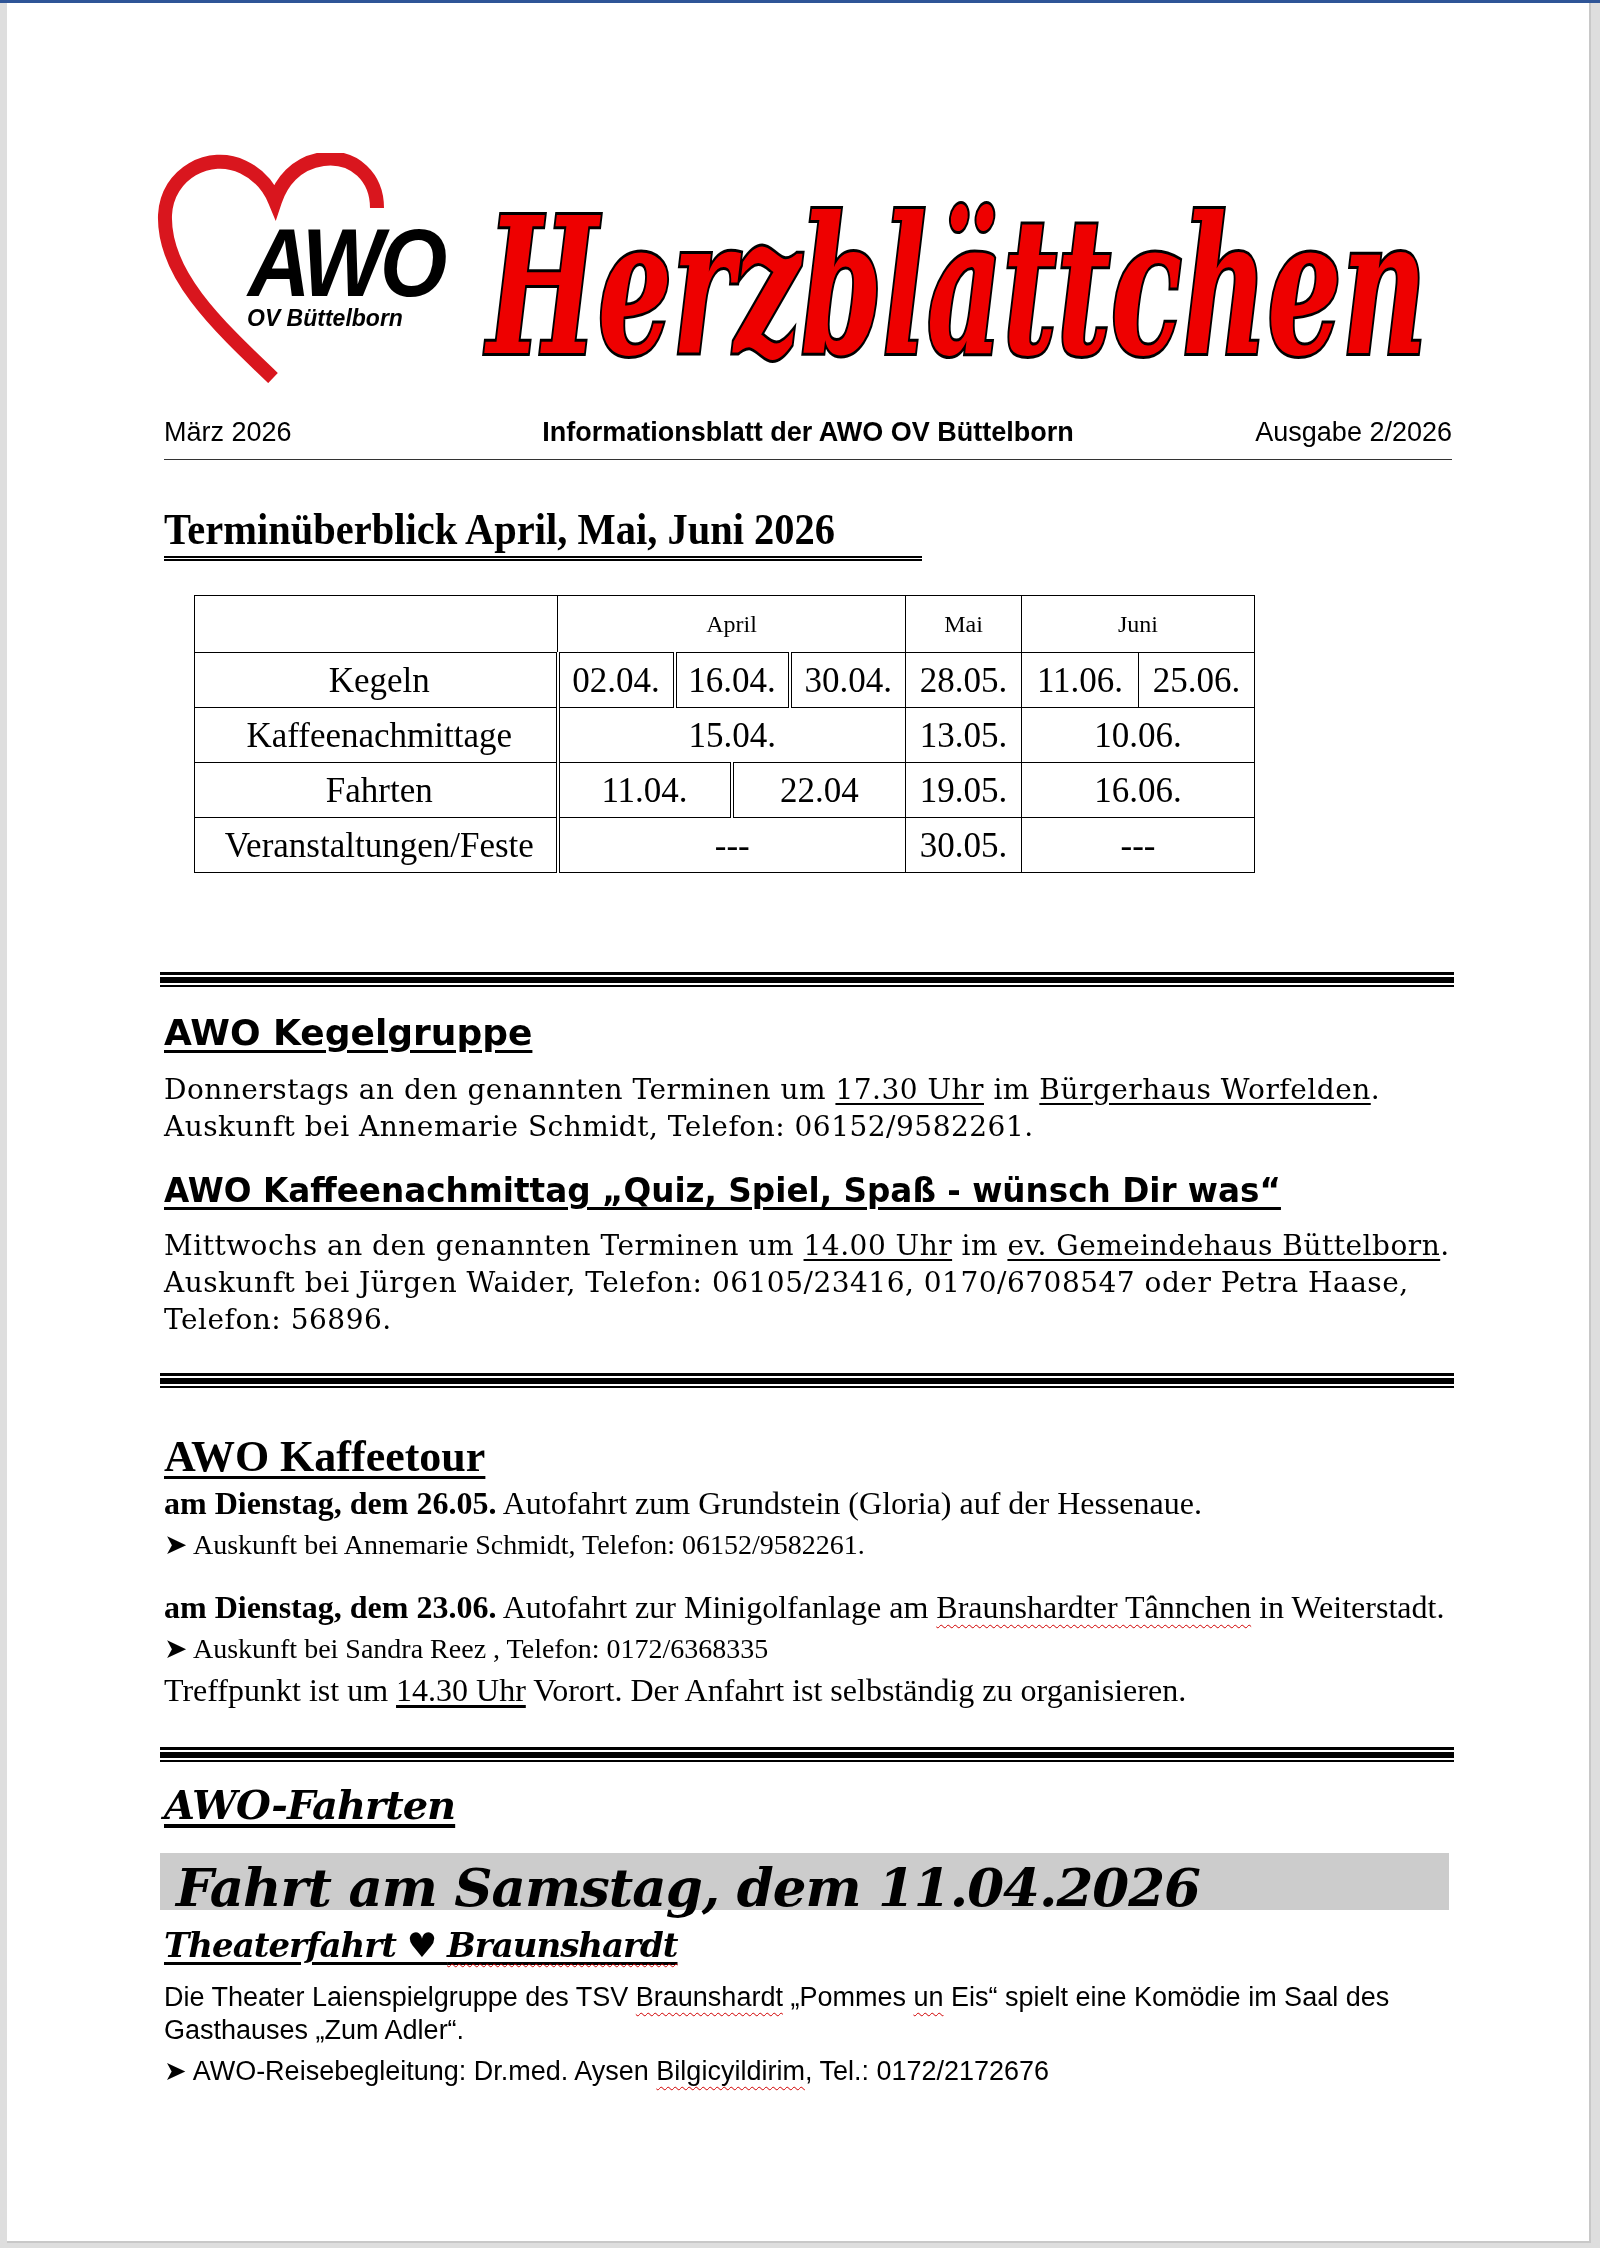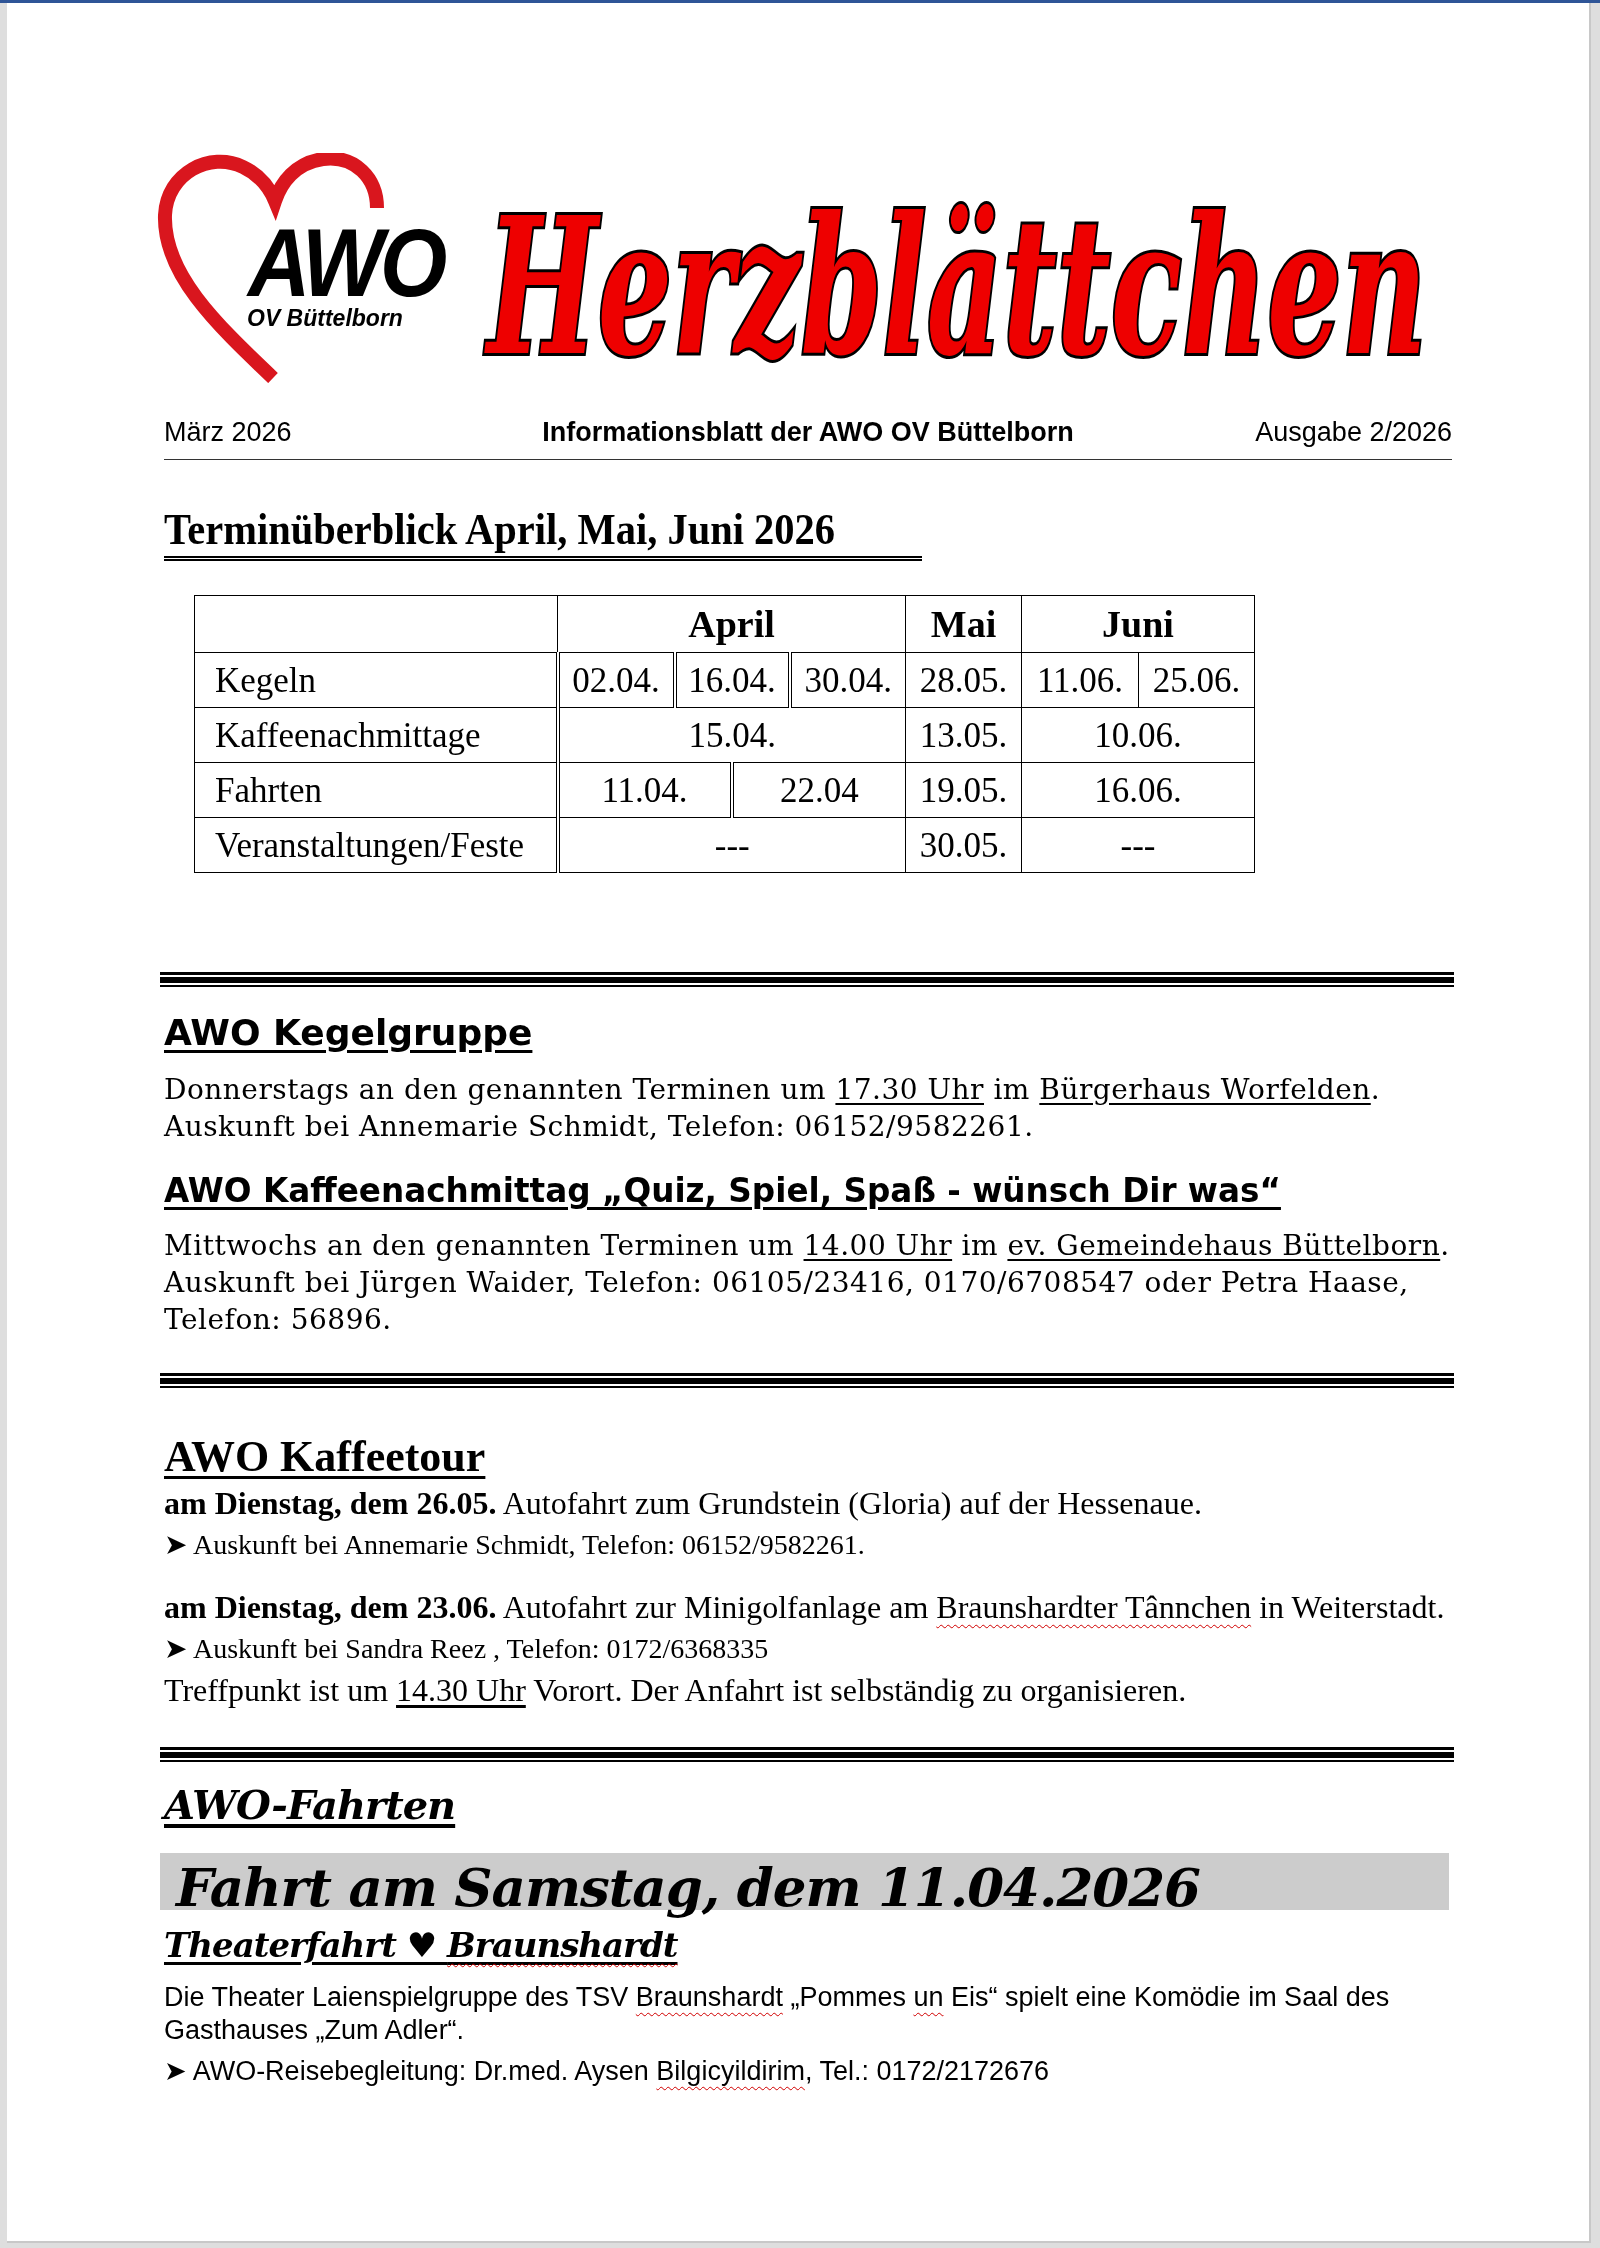--- a/index.html
+++ b/index.html
@@ -29,23 +29,23 @@
   .mh-center { position: absolute; left: 0; width: 100%; top: 0; text-align: center; font-weight: bold; }
   .mh-right { position: absolute; right: 0; top: 0; }
   .mh-rule { position: absolute; left: 157px; top: 456px; width: 1288px; height: 1px; background: #333; }
 
   h1.termin { position: absolute; left: 157px; top: 505px; margin: 0; font-size: 44px; font-weight: bold; line-height: 1; font-family: "Liberation Serif", serif; transform: scaleX(0.92); transform-origin: left; }
   .termin-ul { position: absolute; left: 157px; top: 553px; width: 758px; height: 5px; border-top: 2px solid #000; border-bottom: 2px solid #000; box-sizing: border-box; }
 
   
   table.plan { position: absolute; left: 187px; top: 592px; border-collapse: collapse; font-size: 35px; }
   table.plan td { border: 1.5px solid #000; height: 54px; padding: 0; text-align: center; vertical-align: middle; line-height: 1; }
-  table.plan td.rowlabel { text-align: left; padding-left: 20px; }
+  table.plan td.rowlabel { text-align: center; padding-left: 8px; }
   table.plan td.dbl-l { border-left: 4px double #000; }
-  table.plan th { border: 1.5px solid #000; height: 54px; font-weight: bold; font-size: 38px; }
+  table.plan th { border: 1.5px solid #000; height: 54px; font-weight: normal; font-size: 24px; }
 
   .triple-rule { position: absolute; left: 153px; width: 1294px; height: 14px; }
   .triple-rule .a { position: absolute; left: 0; top: 0; width: 100%; height: 3px; background: #000; }
   .triple-rule .b { position: absolute; left: 0; top: 5px; width: 100%; height: 6px; background: #000; }
   .triple-rule .c { position: absolute; left: 0; top: 13px; width: 100%; height: 2px; background: #000; }
 
   .comic { font-family: "DejaVu Sans", sans-serif; font-weight: bold; text-decoration: underline; text-decoration-thickness: 3px; text-underline-offset: 5px; }
   .sec-h { position: absolute; left: 157px; margin: 0; font-size: 36px; line-height: 1; white-space: nowrap; }
   .sec-h.kaffee { font-size: 34px; transform: scaleX(0.96); transform-origin: left; }
   .para { position: absolute; left: 157px; width: 1300px; font-family: "DejaVu Serif", serif; font-size: 28px; line-height: 37px; margin: 0; letter-spacing: 0.5px; }

